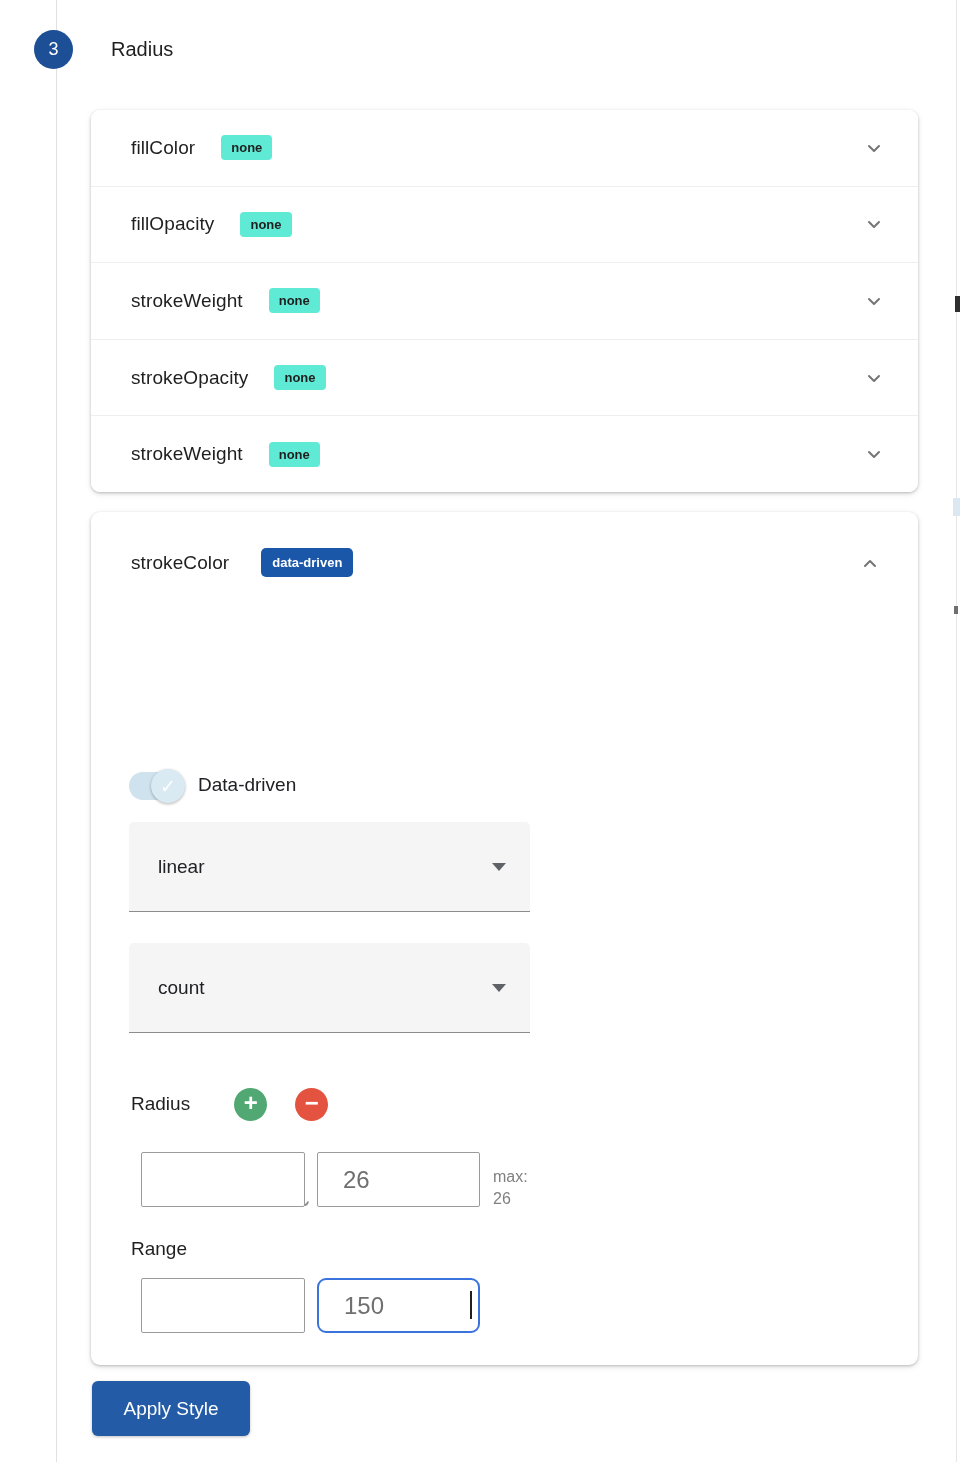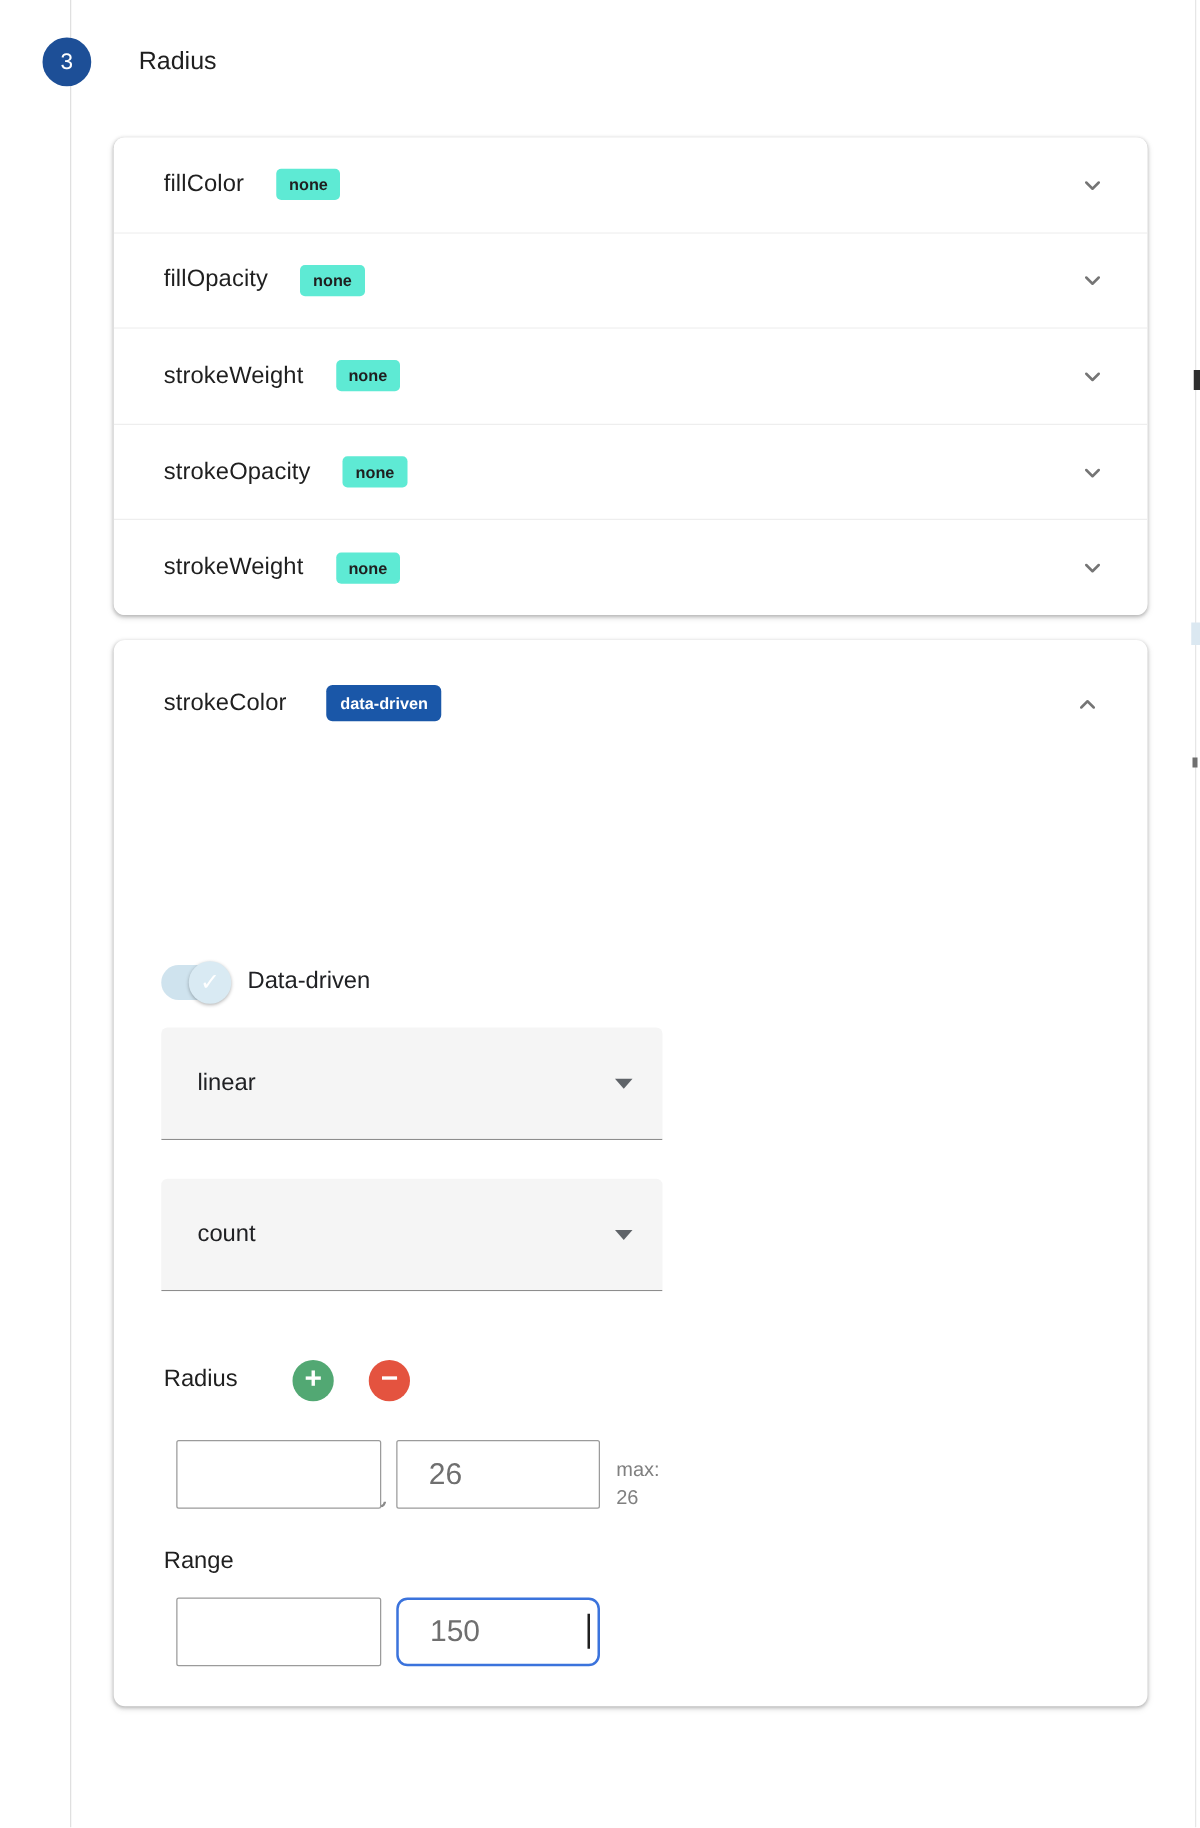--- a/index.html
+++ b/index.html
@@ -256,19 +256,20 @@
     <div class="inputs-row range-inputs">
       <input class="txt-input" type="text" value="" style="">
       <input class="txt-input focused" type="text" value="150" style="">
     </div>
     <div class="cursor-caret"></div>
 
   </div>
 
   <span class="stray-mark"></span>
 
+  <button class="apply-btn">Apply Style</button>
 
   <div class="right-edge-line"></div>
   <div class="edge-speck1"></div>
   <div class="edge-smudge"></div>
   <div class="edge-speck2"></div>
 
 </div>
 
 </body></html>

